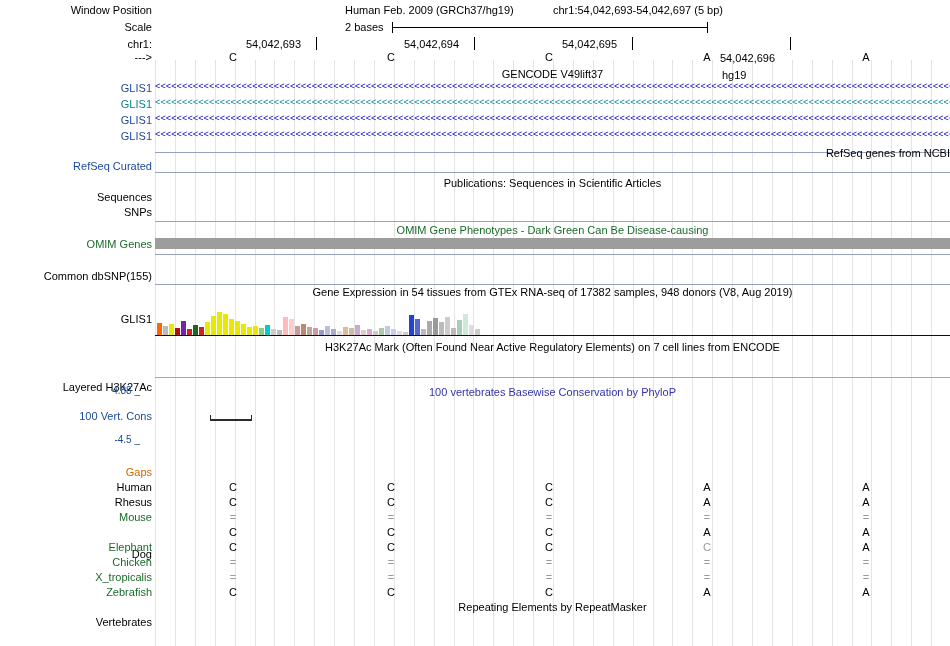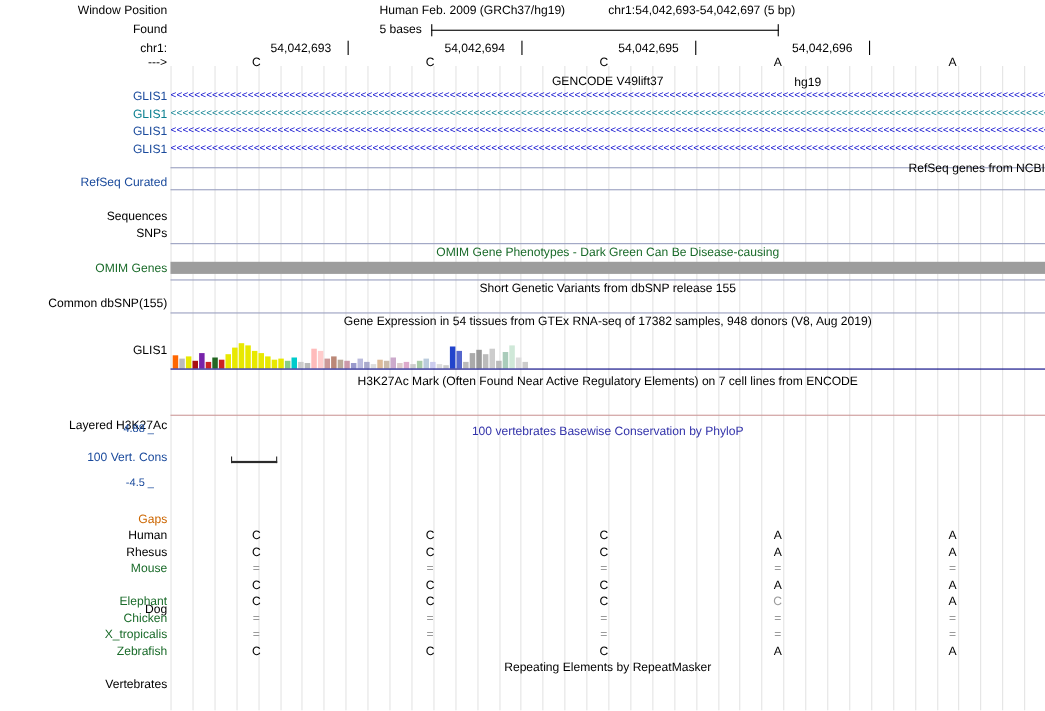--- a/index.html
+++ b/index.html
@@ -196,36 +196,36 @@
       <span style="left: 716.4px;"></span>
       <span style="left: 736.3px;"></span>
       <span style="left: 756.2px;"></span>
       <span style="left: 776.1px;"></span>
     </div>
 
   <div class="label-col" style="top:4px;">Window Position</div>
   <div class="hdr-line" style="left:345px; top:4px;">Human Feb. 2009 (GRCh37/hg19)</div>
   <div class="hdr-line" style="left:553px; top:4px;">chr1:54,042,693-54,042,697 (5 bp)</div>
 
-  <div class="label-col" style="top:21px;">Found</div>
-  <div class="hdr-line" style="left:345px; top:21px;">5 bases</div>
+  <div class="label-col" style="top:21px;">Scale</div>
+  <div class="hdr-line" style="left:345px; top:21px;">2 bases</div>
 
   <div style="position:absolute; left:392px; top:27px; width:316px; height:1px; background:#000;"></div>
   <div style="position:absolute; left:392px; top:22px; width:1px; height:11px; background:#000;"></div>
   <div style="position:absolute; left:707px; top:22px; width:1px; height:11px; background:#000;"></div>
   <div class="hdr-line" style="left:722px; top:21px;margin-top:48px;">hg19</div>
 
   <div class="label-col" style="top:38px;">chr1:</div>
   <div class="hdr-line" style="left:246px; top:38px;">54,042,693</div>
   <div class="tick" style="left:316px; top:37px; height:13px;"></div>
   <div class="hdr-line" style="left:404px; top:38px;">54,042,694</div>
   <div class="tick" style="left:474px; top:37px; height:13px;"></div>
   <div class="hdr-line" style="left:562px; top:38px;">54,042,695</div>
   <div class="tick" style="left:632px; top:37px; height:13px;"></div>
-  <div class="hdr-line" style="left:720px; top:38px;">54,042,696</div>
+  <div class="hdr-line" style="left:720px; top:52px;">54,042,696</div>
   <div class="tick" style="left:790px; top:37px; height:13px;"></div>
 
   <div class="label-col" style="top:51px;">---&gt;</div>
   <div id="seq-row">
       <div class="seq-letter" style="left: 223px; top: 51px;">C</div>
       <div class="seq-letter" style="left: 381px; top: 51px;">C</div>
       <div class="seq-letter" style="left: 539px; top: 51px;">C</div>
       <div class="seq-letter" style="left: 697px; top: 51px;">A</div>
       <div class="seq-letter" style="left: 856px; top: 51px;">A</div>
     </div>
@@ -244,28 +244,28 @@
   <div class="label-col lbl-blue" style="top:130px;">GLIS1</div>
   <div class="arrow-row gene-blue" style="top:130px;">&lt;&lt;&lt;&lt;&lt;&lt;&lt;&lt;&lt;&lt;&lt;&lt;&lt;&lt;&lt;&lt;&lt;&lt;&lt;&lt;&lt;&lt;&lt;&lt;&lt;&lt;&lt;&lt;&lt;&lt;&lt;&lt;&lt;&lt;&lt;&lt;&lt;&lt;&lt;&lt;&lt;&lt;&lt;&lt;&lt;&lt;&lt;&lt;&lt;&lt;&lt;&lt;&lt;&lt;&lt;&lt;&lt;&lt;&lt;&lt;&lt;&lt;&lt;&lt;&lt;&lt;&lt;&lt;&lt;&lt;&lt;&lt;&lt;&lt;&lt;&lt;&lt;&lt;&lt;&lt;&lt;&lt;&lt;&lt;&lt;&lt;&lt;&lt;&lt;&lt;&lt;&lt;&lt;&lt;&lt;&lt;&lt;&lt;&lt;&lt;&lt;&lt;&lt;&lt;&lt;&lt;&lt;&lt;&lt;&lt;&lt;&lt;&lt;&lt;&lt;&lt;&lt;&lt;&lt;&lt;&lt;&lt;&lt;&lt;&lt;&lt;&lt;&lt;&lt;&lt;&lt;&lt;&lt;&lt;&lt;&lt;&lt;&lt;&lt;&lt;&lt;&lt;&lt;&lt;&lt;&lt;&lt;&lt;&lt;&lt;&lt;&lt;&lt;&lt;&lt;&lt;&lt;&lt;&lt;&lt;&lt;&lt;&lt;&lt;&lt;&lt;&lt;&lt;&lt;&lt;&lt;&lt;&lt;&lt;&lt;&lt;&lt;&lt;&lt;&lt;&lt;&lt;&lt;&lt;&lt;&lt;&lt;&lt;&lt;&lt;&lt;&lt;&lt;&lt;&lt;&lt;&lt;&lt;&lt;&lt;</div>
 
   <div class="hline" style="top:152px;"></div>
   <div class="label-col lbl-blue" style="top:160px;">RefSeq Curated</div>
   <div class="row-title black-title" style="top:147px;text-align:right;">RefSeq genes from NCBI</div>
 
   <div class="hline" style="top:172px;"></div>
   <div class="label-col" style="top:191px;">Sequences</div>
   <div class="label-col" style="top:206px;">SNPs</div>
+  <div class="row-title black-title" style="top:177px;">Publications: Sequences in Scientific Articles</div>
 
   <div class="hline" style="top:221px;"></div>
   <div class="row-title green-title" style="top:224px; font-weight:normal;">OMIM Gene Phenotypes - Dark Green Can Be Disease-causing</div>
   <div class="label-col lbl-green" style="top:238px;">OMIM Genes</div>
   <div class="omim-bar" style="top:238px;"></div>
 
   <div class="hline" style="top:254px;"></div>
-  <div class="row-title black-title" style="top:256px;">Short Genetic Variants from dbSNP release 155</div>
   <div class="label-col" style="top:270px;">Common dbSNP(155)</div>
 
   <div class="hline" style="top:284px;"></div>
   <div class="row-title black-title" style="top:286px;">Gene Expression in 54 tissues from GTEx RNA-seq of 17382 samples, 948 donors (V8, Aug 2019)</div>
   <div class="label-col" style="top:313px;">GLIS1</div>
   <div id="gtex-bars">
       <i style="left: 2px; width: 5px; height: 12px; background: rgb(255, 102, 0);"></i>
       <i style="left: 8px; width: 5px; height: 9px; background: rgb(187, 187, 187);"></i>
       <i style="left: 14px; width: 5px; height: 11px; background: rgb(232, 232, 0);"></i>
       <i style="left: 20px; width: 5px; height: 7px; background: rgb(170, 17, 17);"></i>

